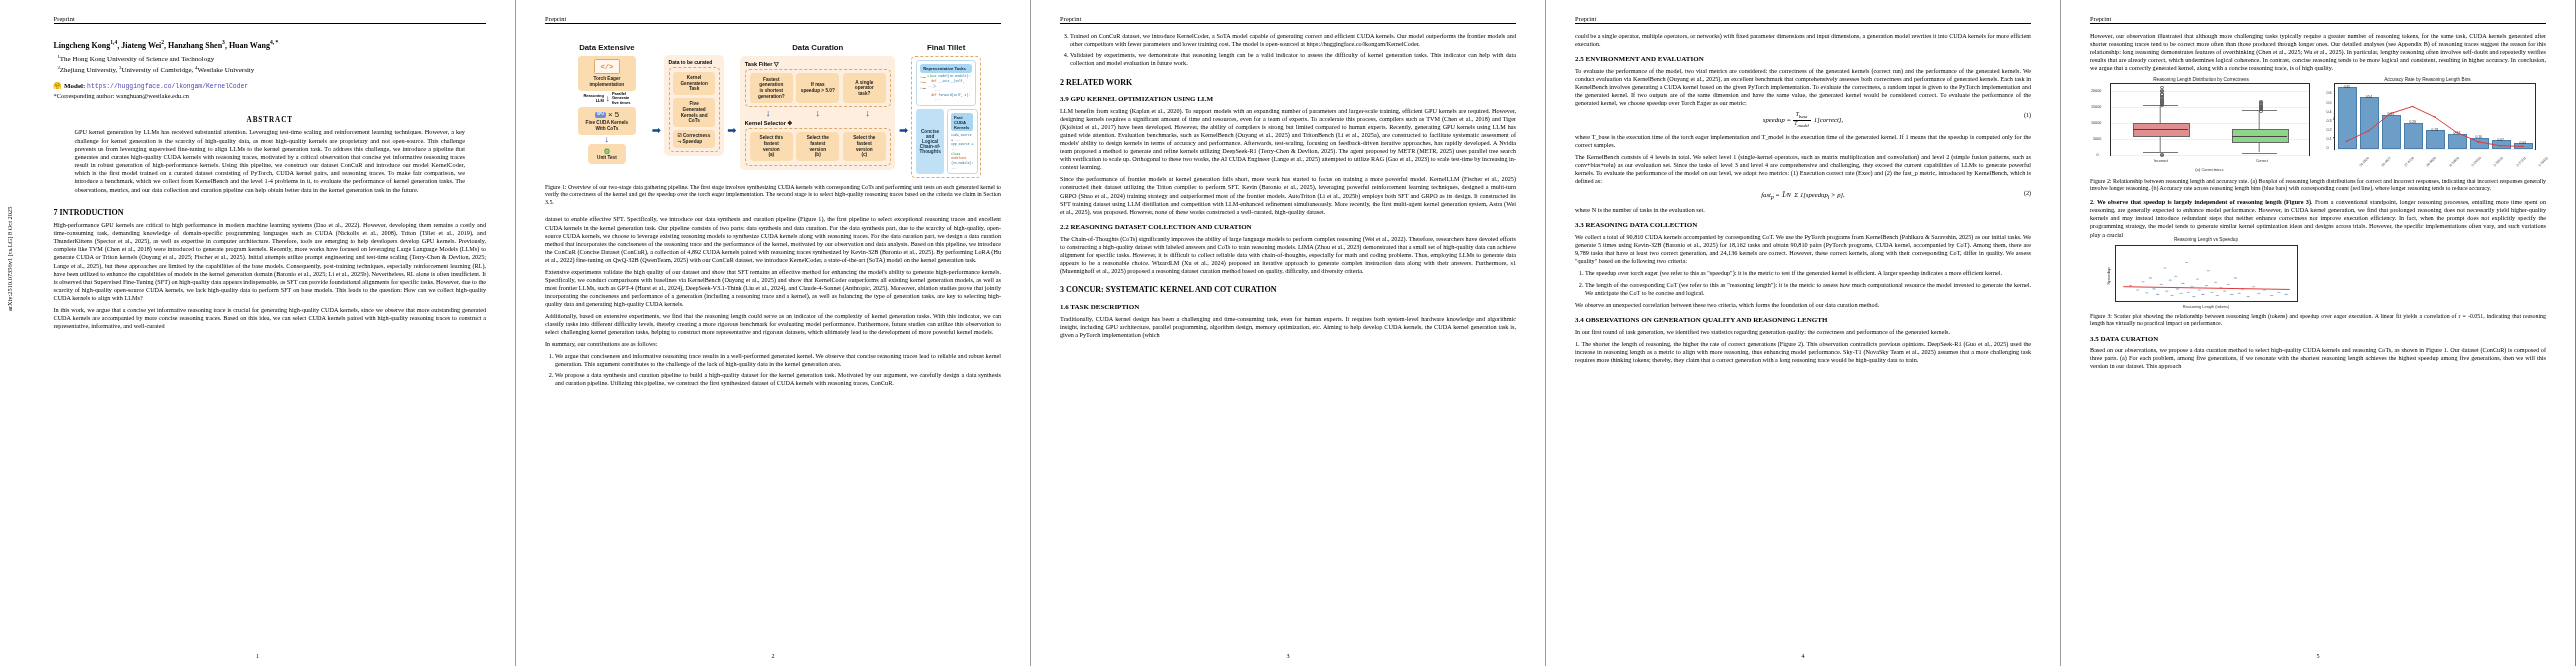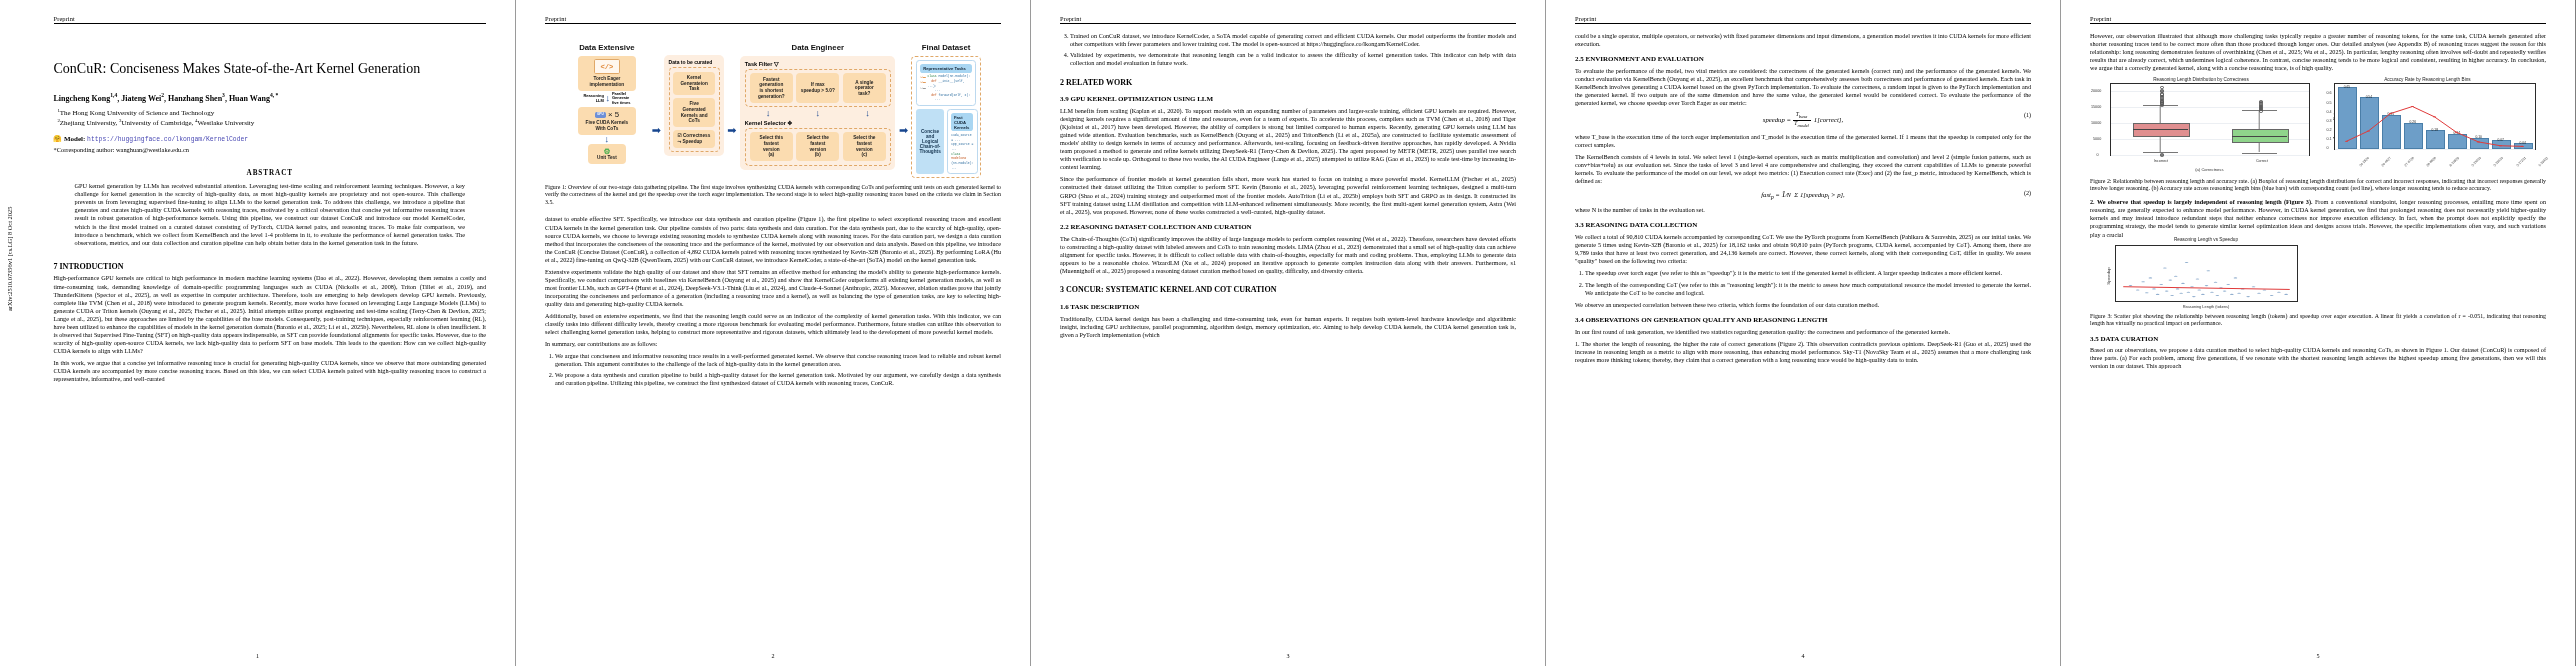--- a/index.html
+++ b/index.html
@@ -90,21 +90,20 @@
 <body>
 
 <div class="sheet">
 
   <div class="page">
     <div class="arxiv">arXiv:2510.07356v1 [cs.LG] 8 Oct 2025</div>
     <div style="margin-left:24.5px;">
       <div class="runhead">Preprint</div>
       <div class="runrule"></div>
 
-      <div class="title">ConCuR: Conciseness Makes State-of-the-Art Kernel Generation</div>
 
       <div class="authors">
         Lingcheng Kong<sup>1,4</sup>, Jiateng Wei<sup>2</sup>, Hanzhang Shen<sup>3</sup>, Huan Wang<sup>4,&nbsp;*</sup>
       </div>
 
       <div class="affil">
         <div><sup>1</sup>The Hong Kong University of Science and Technology</div>
         <div><sup>2</sup>Zhejiang University, <sup>3</sup>University of Cambridge, <sup>4</sup>Westlake University</div>
       </div>
 
@@ -169,21 +168,21 @@
               <div class="obox" style="margin-bottom:2.8px;">Kernel Generateion<br>Task</div>
               <div class="obox" style="margin-bottom:2.8px;">Five Generated<br>Kernels and CoTs</div>
               <div class="obox" style="text-align:left;">☑ Correctness<br>⤳ Speedup</div>
             </div>
           </div>
         </div>
 
         <div class="arrow" style="margin-top:39px;">➡</div>
 
         <div class="dgcol" style="width:156px;">
-          <div class="dghead">Data Engineer</div>
+          <div class="dghead">Data Curation</div>
           <div class="panel" style="width:146px;">
             <div style="font-family:'Liberation Sans',sans-serif;font-weight:bold;font-size:5.6px;margin-bottom:2.2px;">
               <span>Task Filter</span>
               <span style="font-size:6.1px;">▽</span>
             </div>
             <div class="dash" style="display:flex;gap:3.3px;">
               <div class="obox" style="flex:1;">Fastest generation<br>is shortest<br>generation?</div>
               <div class="obox" style="flex:1;display:flex;align-items:center;justify-content:center;">
                   <span>If max<br>speedup &gt; 5.0?</span>
                 </div>
@@ -204,21 +203,21 @@
               <div class="obox" style="flex:1;">Select this fastest<br>version<br>(a)</div>
               <div class="obox" style="flex:1;">Select the fastest<br>version<br>(b)</div>
               <div class="obox" style="flex:1;">Select the fastest<br>version<br>(c)</div>
             </div>
           </div>
         </div>
 
         <div class="arrow" style="margin-top:39px;">➡</div>
 
         <div class="dgcol" style="width:69px;">
-          <div class="dghead">Final Dataset</div>
+          <div class="dghead">Final Tillet</div>
           <div class="dash" style="width:60px;">
             <div class="codecard" style="margin-bottom:3.3px;">
               <div class="bluehdr" style="margin-bottom:1.7px;">Representative Tasks</div>
               <div style="display:flex;gap:1.7px;">
                 <div style="display:flex;flex-direction:column;gap:1.1px;padding-top:1.1px;">
                   <span style="font-size:2.8px;color:#e08a3c;">☑▬</span>
                   <span style="font-size:2.8px;color:#e08a3c;">☑▬</span>
                   <span style="font-size:2.8px;color:#888;">☐▬</span>
                 </div>
                 <div class="tinycode">

